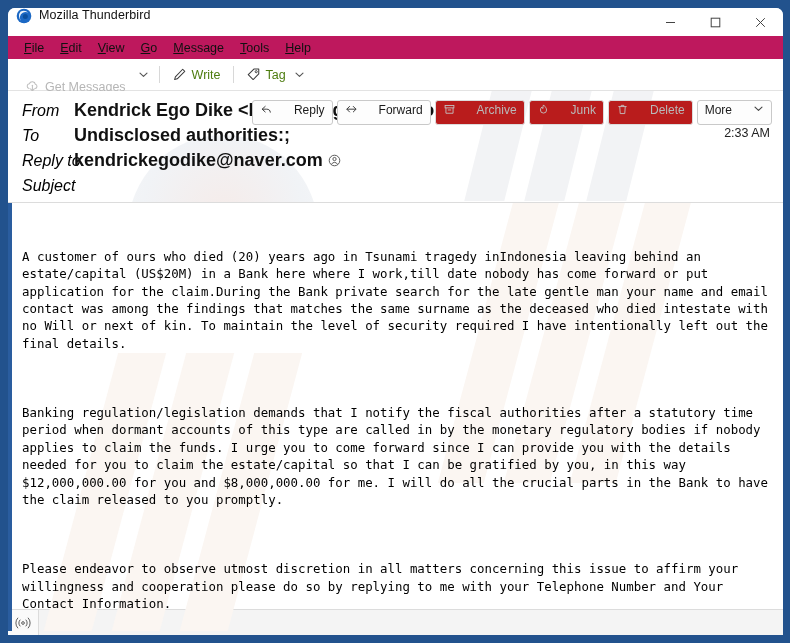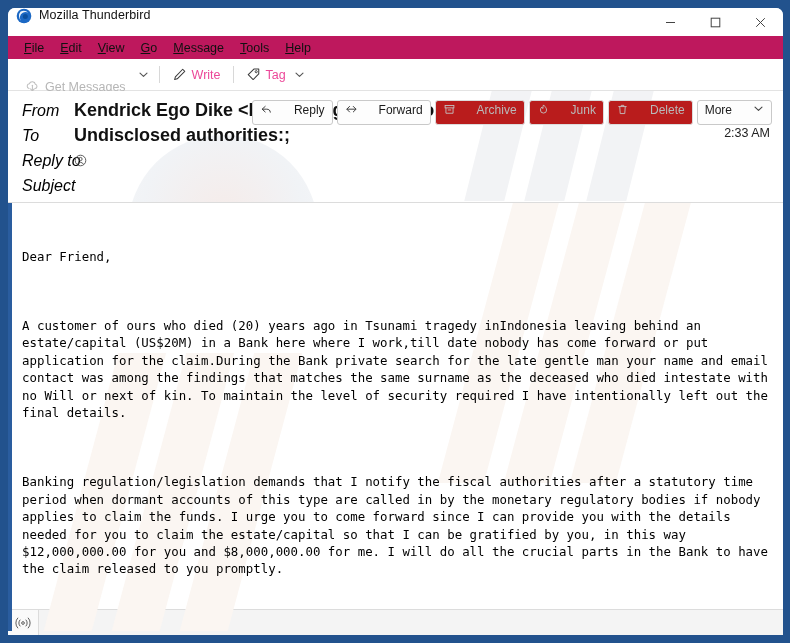--- a/index.html
+++ b/index.html
@@ -92,21 +92,21 @@
     display: flex;
     align-items: center;
     padding-left: 10px;
     border-bottom: 1px solid #e3e3e3;
   }
   .tool-btn {
     display: flex;
     align-items: center;
     gap: 5px;
     font-size: 12.5px;
-    color: #ec4899;
+    color: #4d7c0f;
     padding: 3px 7px;
     border-radius: 3px;
     white-space: nowrap;
   }
   .tool-btn.disabled { color: #b6b6b6; margin-top: 24px; }
   .tool-split {
     display: flex;
     align-items: center;
     padding: 3px 5px;
     border-radius: 3px;
@@ -430,20 +430,21 @@
       </div>
 
       <div class="hdr-row">
         <div class="hdr-label">To</div>
         <div class="hdr-value">Undisclosed authorities:;</div>
       </div>
 
       <div class="hdr-row">
         <div class="hdr-label">Reply to</div>
         <div class="hdr-value">
+          <span>kendrickegodike@naver.com</span>
           <svg width="13" height="13" viewBox="0 0 16 16">
             <circle cx="8" cy="8" r="6.5" fill="none" stroke="#4a4a4a" stroke-width="1.1"></circle>
             <circle cx="8" cy="6.2" r="2" fill="none" stroke="#4a4a4a" stroke-width="1.1"></circle>
             <path d="M4.4 12.7a3.9 3.9 0 0 1 7.2 0" fill="none" stroke="#4a4a4a" stroke-width="1.1"></path>
           </svg>
         </div>
       </div>
 
       <div class="hdr-row">
         <div class="hdr-label">Subject</div>
@@ -457,21 +458,20 @@
       <div id="body-wm">
         <div style="left:70px;  top:150px; width:48px; height:300px;"></div>
         <div style="left:138px; top:150px; width:48px; height:300px;"></div>
         <div style="left:206px; top:150px; width:48px; height:300px;"></div>
         <div style="left:470px; top:-20px; width:46px; height:300px;"></div>
         <div style="left:536px; top:-20px; width:46px; height:300px;"></div>
         <div style="left:602px; top:-20px; width:46px; height:300px;"></div>
       </div>
 
       <div id="body-text">
-        <p>Dear Friend,</p>
         <p>A customer of ours who died (20) years ago in Tsunami tragedy inIndonesia leaving behind an estate/capital (US$20M) in a Bank here where I work,till date nobody has come forward or put application for the claim.During the Bank private search for the late gentle man your name and email contact was among the findings that matches the same surname as the deceased who died intestate with no Will or next of kin. To maintain the level of security required I have intentionally left out the final details.</p>
         <p>Banking regulation/legislation demands that I notify the fiscal authorities after a statutory time period when dormant accounts of this type are called in by the monetary regulatory bodies if nobody applies to claim the funds. I urge you to come forward since I can provide you with the details needed for you to claim the estate/capital so that I can be gratified by you, in this way $12,000,000.00 for you and $8,000,000.00 for me. I will do all the crucial parts in the Bank to have the claim released to you promptly.</p>
         <p>Please endeavor to observe utmost discretion in all matters concerning this issue to affirm your willingness and cooperation please do so by replying to me with your Telephone Number and Your Contact Information.</p>
         
         
         
       </div>
     </div>
 
     <div id="status-bar">

